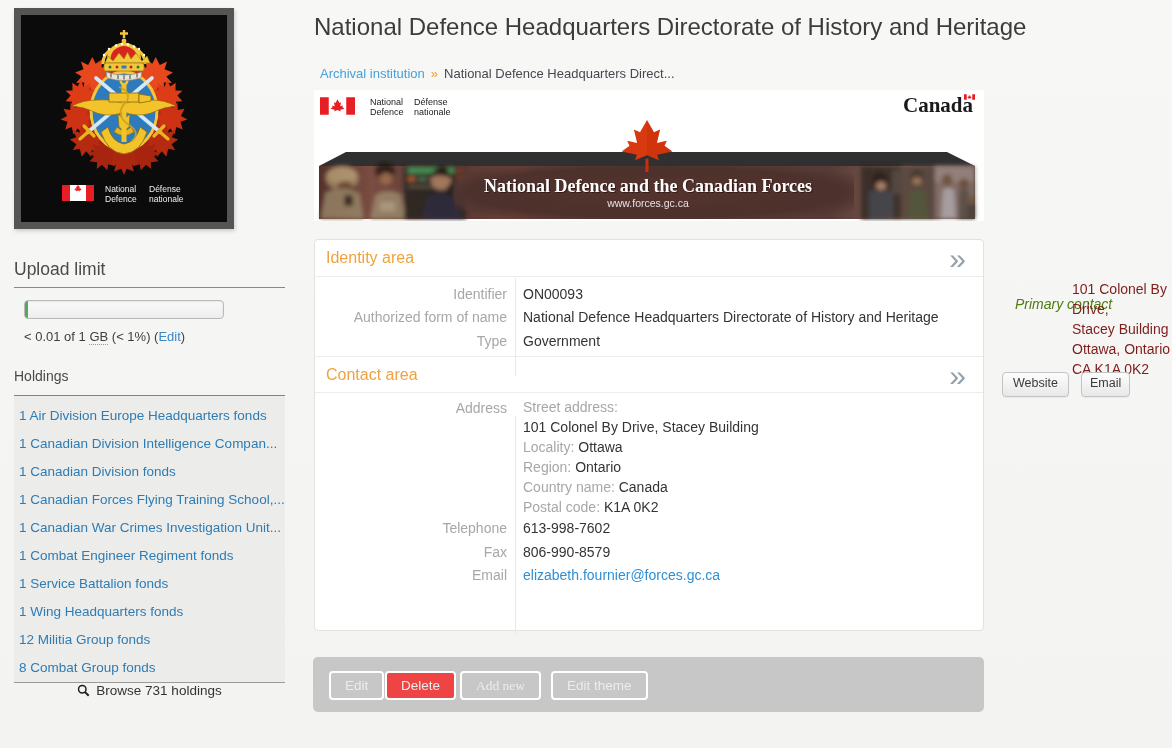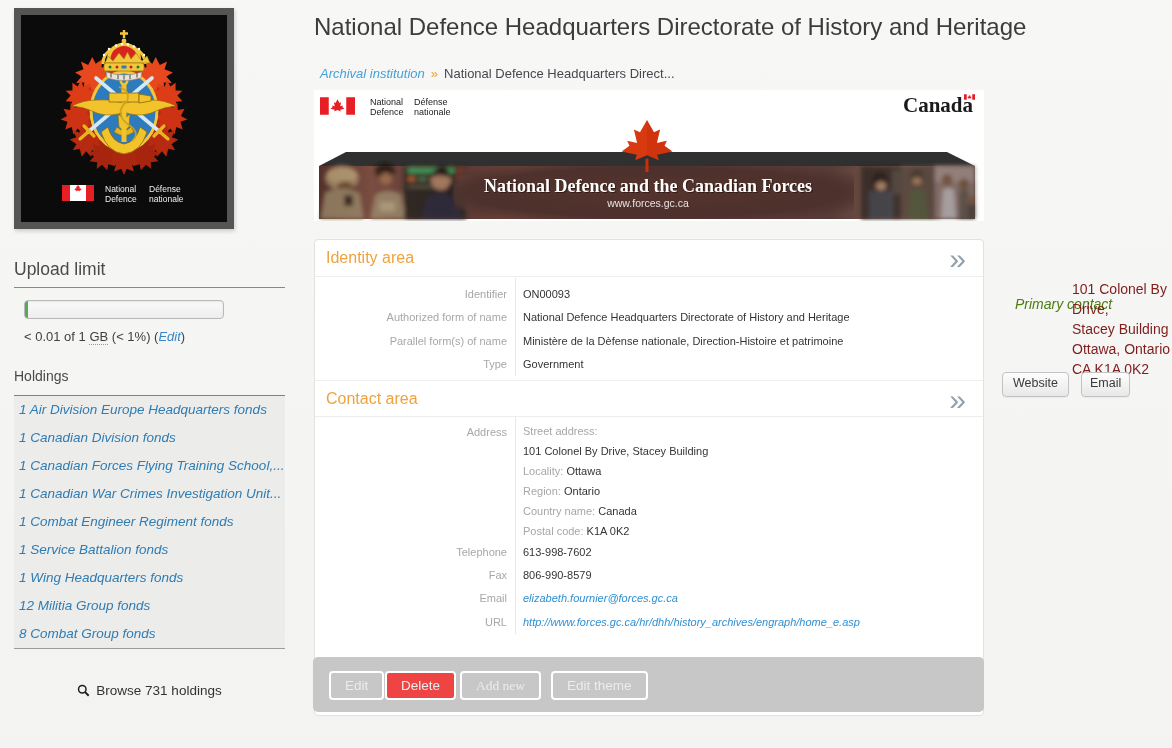--- a/index.html
+++ b/index.html
@@ -1,55 +1,55 @@
 <!DOCTYPE html>
 <html><head>
 <meta charset="utf-8">
 <style>
 * { margin:0; padding:0; box-sizing:border-box; }
 html,body { width:1172px; height:748px; overflow:hidden; }
 body { font-family:"Liberation Sans", sans-serif; background:linear-gradient(#f7f7f6, #f3f3f2); position:relative; }
-a { text-decoration:none;font-style:italic; }
+a { text-decoration:none; }
 
 
 #logo { position:absolute; left:14px; top:8px; width:220px; height:221px;
   background:#0b0b0b; border:7px solid #555; box-shadow:1px 2px 4px rgba(0,0,0,.18); }
 
 
 #upload-h { position:absolute; left:14px; top:259px; font-size:17.5px; color:#4a4a4a; }
 #upload-hr { position:absolute; left:14px; top:287px; width:271px; border-top:1px solid #888; }
 #pbar { position:absolute; left:24px; top:300px; width:200px; height:19px; border:1px solid #b9b9b9;
   border-radius:4px; background:linear-gradient(#fafafa,#ededed); overflow:hidden;
   box-shadow:inset 0 1px 2px rgba(0,0,0,.08); }
 #pbar .fill { position:absolute; left:0; top:0; width:3px; height:100%; background:#57a957; }
 #ptext { position:absolute; left:24px; top:329px; font-size:13px; color:#3f3f3f; }
 #ptext .gb { border-bottom:1px dotted #999; }
 #ptext a { color:#3a87c8; }
 #holdings-h { position:absolute; left:14px; top:368px; font-size:14px; color:#4a4a4a; }
-#hlist { position:absolute; left:14px; top:395px; width:271px; background:#ececeb; padding-top:0;
+#hlist { position:absolute; left:14px; top:395px; width:271px; background:#ececeb; padding-top:6px;
   border-top:1px solid #828282; border-bottom:1px solid #9b9b9b; }
 #hlist a { display:block; height:28px; line-height:28px; padding-left:5px; font-size:13.5px;
   color:#2e7cb4; overflow:hidden; white-space:nowrap; }
 #browse { position:absolute; left:14px; top:677px; width:271px; height:28px; line-height:28px;
   text-align:center; font-size:13.5px; color:#333; }
 
 
 #h1 { position:absolute; left:314px; top:13px; font-size:24px; font-weight:normal; color:#3c3c3c; }
 #crumb { position:absolute; left:320px; top:66px; font-size:13px; color:#45484f; }
 #crumb a { color:#44a1dd; }
 #crumb .sep { color:#e8a33d; padding:0 6px; }
 
 #banner { position:absolute; left:314px; top:90px; width:670px; height:131px; background:#fff; }
 
-#mainbox { position:absolute; left:314px; top:239px; width:670px; height:477px;
+#mainbox { position:absolute; left:314px; top:239px; width:670px; height:392px;
   background:#fff; border:1px solid #e2e2e0; border-radius:4px; }
 .sect-h { height:37px; position:relative; border-bottom:1px solid #ededed; }
 .sect-h .t { position:absolute; left:11px; top:9px; font-size:16px; color:#f0a23c; }
 .sect-h .arr { position:absolute; right:20px; top:4px; font-size:30px; color:#93a1ac; letter-spacing:-3px; line-height:30px;}
-.fields { padding-top:6px; font-size:11px; }
+.fields { padding-top:6px; font-size:14px; }
 .frow { display:flex; }
 .frow .l { width:194px; text-align:right; color:#a7a7a5; padding-right:2px; line-height:23.4px; }
 .frow .v { flex:1; padding-left:14px; color:#343434; line-height:23.4px; }
 .vline { position:absolute; left:200px; width:1px; background:#e8e8e8; }
 .sub { color:#a7a7a5; }
 .addr-line { line-height:20px; }
 .fields a { color:#2e8fd4; }
 
 #actionbar { position:absolute; left:313px; top:657px; width:671px; height:55px;
   background:#c7c7c7; border-radius:5px; }
@@ -170,20 +170,21 @@
 
 <div id="upload-h">Upload limit</div>
 <div id="upload-hr"></div>
 <div id="pbar">
     <div class="fill"></div>
   </div>
 <div id="ptext">&lt; 0.01 of 1 <span class="gb">GB</span> (&lt; 1%) (<a>Edit</a>)</div>
 <div id="holdings-h">Holdings</div>
 <div id="hlist">
 <a>1 Air Division Europe Headquarters fonds</a>
+<a>1 Canadian Division Intelligence Compan...</a>
 <a>1 Canadian Division fonds</a>
 <a>1 Canadian Forces Flying Training School,...</a>
 <a>1 Canadian War Crimes Investigation Unit...</a>
 <a>1 Combat Engineer Regiment fonds</a>
 <a>1 Service Battalion fonds</a>
 <a>1 Wing Headquarters fonds</a>
 <a>12 Militia Group fonds</a>
 <a>8 Combat Group fonds</a>
 </div>
 <div id="browse"><svg width="13" height="13" viewBox="0 0 16 16" style="vertical-align:-2px;margin-right:6px">
@@ -310,24 +311,20 @@
   <div class="fields" style="padding-bottom:3px">
     <div class="frow">
         <div class="l">Identifier</div>
         <div class="v">ON00093</div>
       </div>
     <div class="frow">
         <div class="l">Authorized form of name</div>
         <div class="v">National Defence Headquarters Directorate of History and Heritage</div>
       </div>
     <div class="frow">
-        <div class="l">Parallel form(s) of name</div>
-        <div class="v">Ministère de la Dèfense nationale, Direction-Histoire et patrimoine</div>
-      </div>
-    <div class="frow">
         <div class="l">Type</div>
         <div class="v">Government</div>
       </div>
   </div>
   <div class="sect-h" style="border-top:1px solid #ededed">
       <span class="t">Contact area</span>
       <span class="arr">»</span>
     </div>
   <div class="fields" style="padding-top:4px">
     <div class="frow">
@@ -346,24 +343,20 @@
         <div class="v">613-998-7602</div>
       </div>
     <div class="frow">
         <div class="l">Fax</div>
         <div class="v">806-990-8579</div>
       </div>
     <div class="frow">
         <div class="l">Email</div>
         <div class="v"><a>elizabeth.fournier@forces.gc.ca</a></div>
       </div>
-    <div class="frow">
-        <div class="l">URL</div>
-        <div class="v"><a>http://www.forces.gc.ca/hr/dhh/history_archives/engraph/home_e.asp</a></div>
-      </div>
   </div>
   <div class="vline" style="top:38px;height:98px"></div>
   <div class="vline" style="top:176px;height:218px"></div>
 </div>
 
 <div id="actionbar">
   <span class="btn" id="btn-edit">Edit</span>
   <span class="btn" id="btn-delete">Delete</span>
   <span class="btn" id="btn-addnew">Add new</span>
   <span class="btn" id="btn-theme">Edit theme</span>

